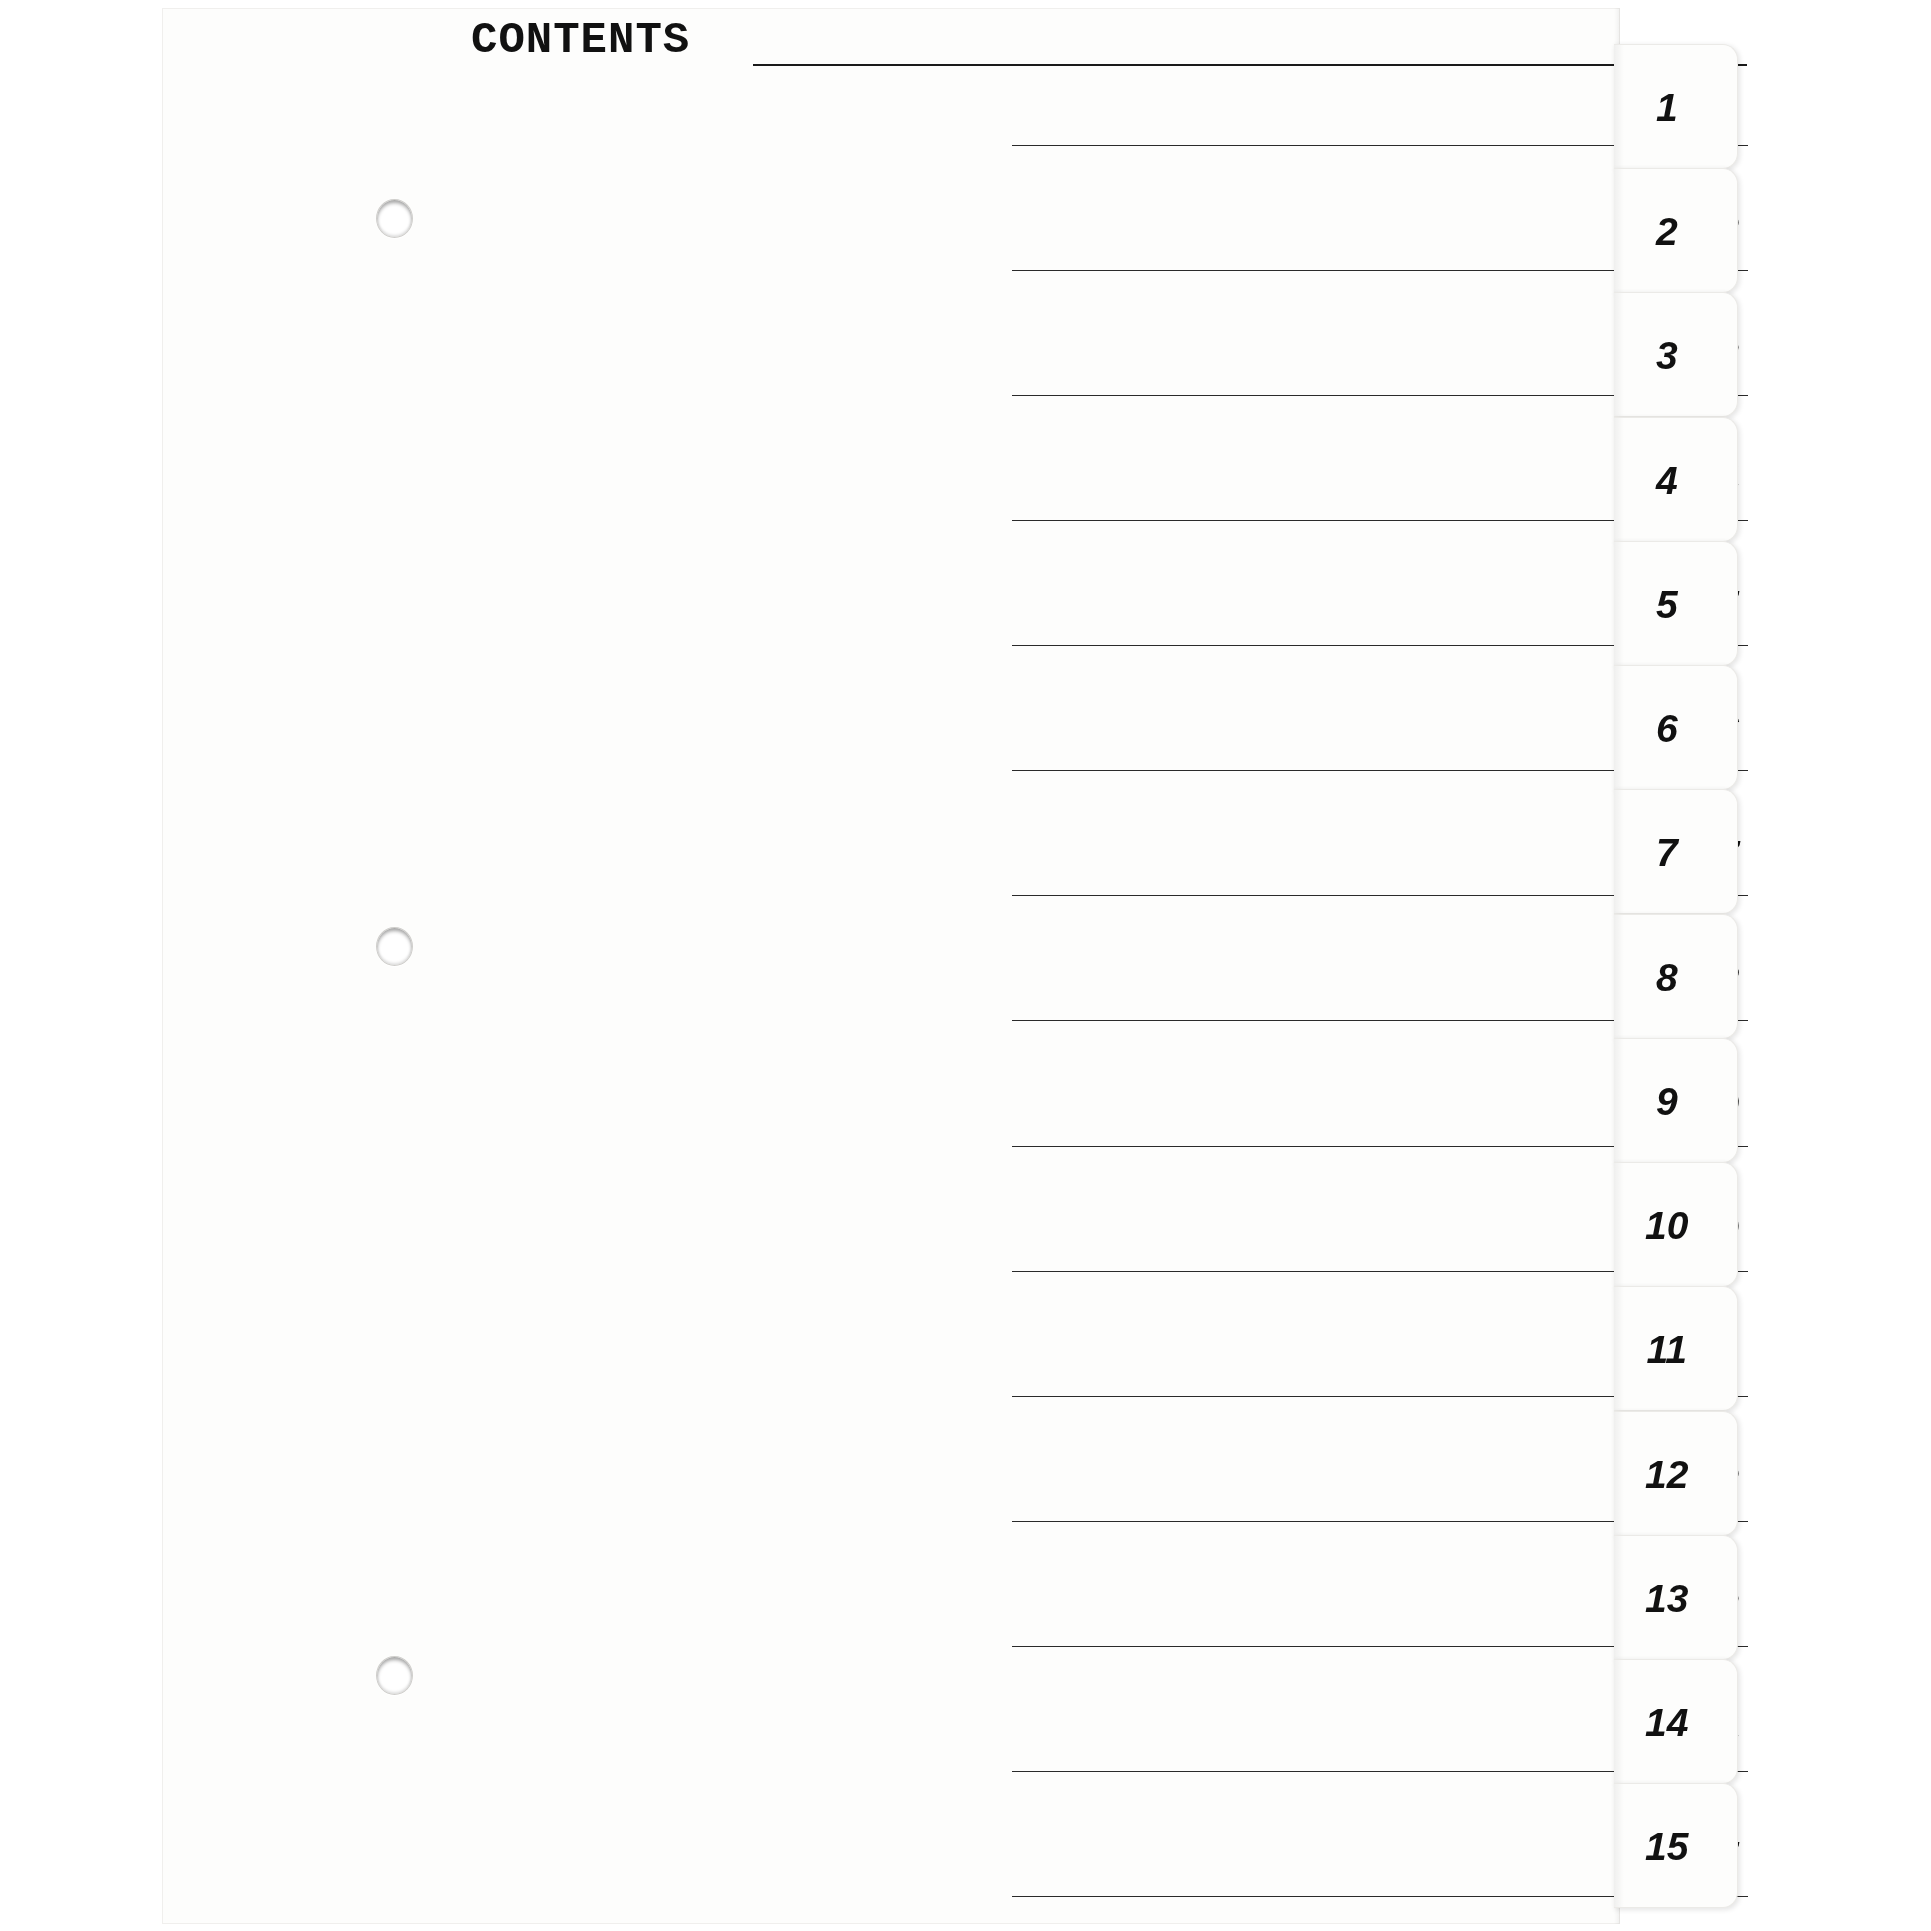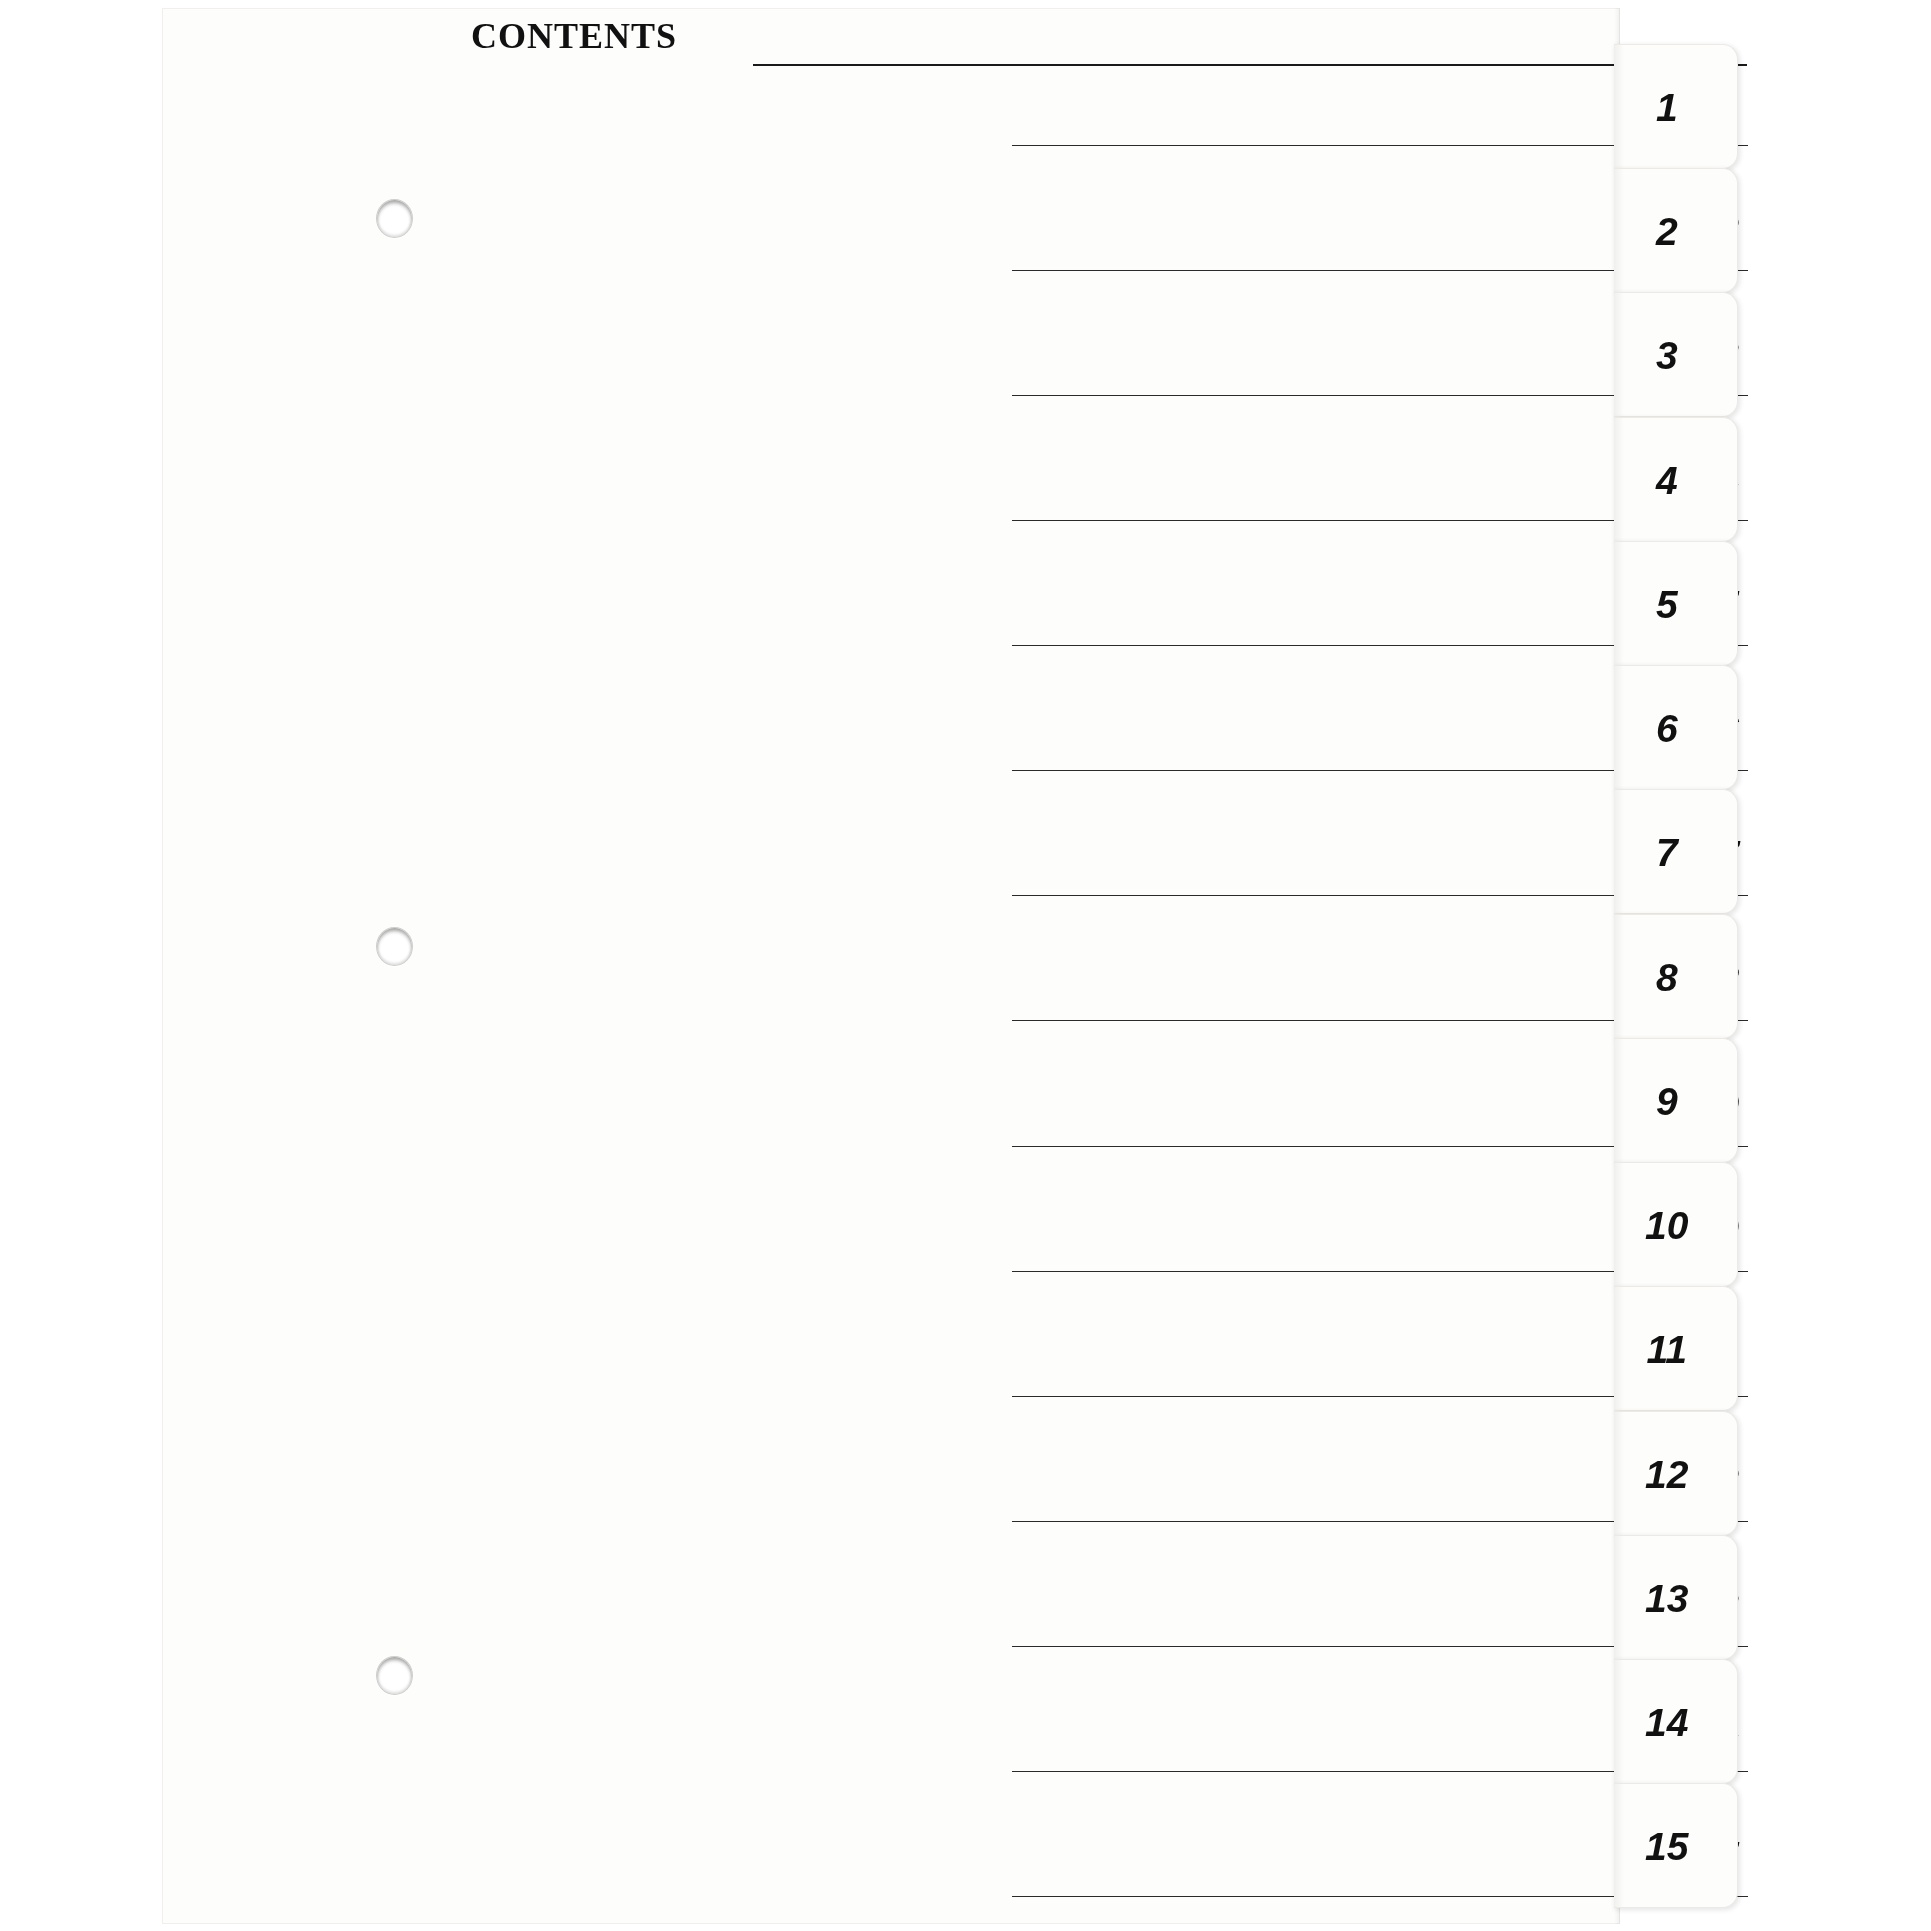--- a/index.html
+++ b/index.html
@@ -58,25 +58,25 @@
   }
   #hole-1 { left: 214px; top: 191px; }
   #hole-2 { left: 214px; top: 919px; }
   #hole-3 { left: 214px; top: 1648px; }
 
   
   #contents-title {
     position: absolute;
     left: 309px;
     top: 7.7px;
-    font-size: 36px;
+    font-size: 44px;
     font-weight: bold;
     letter-spacing: 1px;
     color: #111111;
-    font-family: Liberation Serif, serif;
+    font-family: Liberation Mono, monospace;
     white-space: nowrap;
   }
 
   
   #title-rule {
     position: absolute;
     left: 591px;
     top: 56px;
     width: 994px;
     height: 0;

